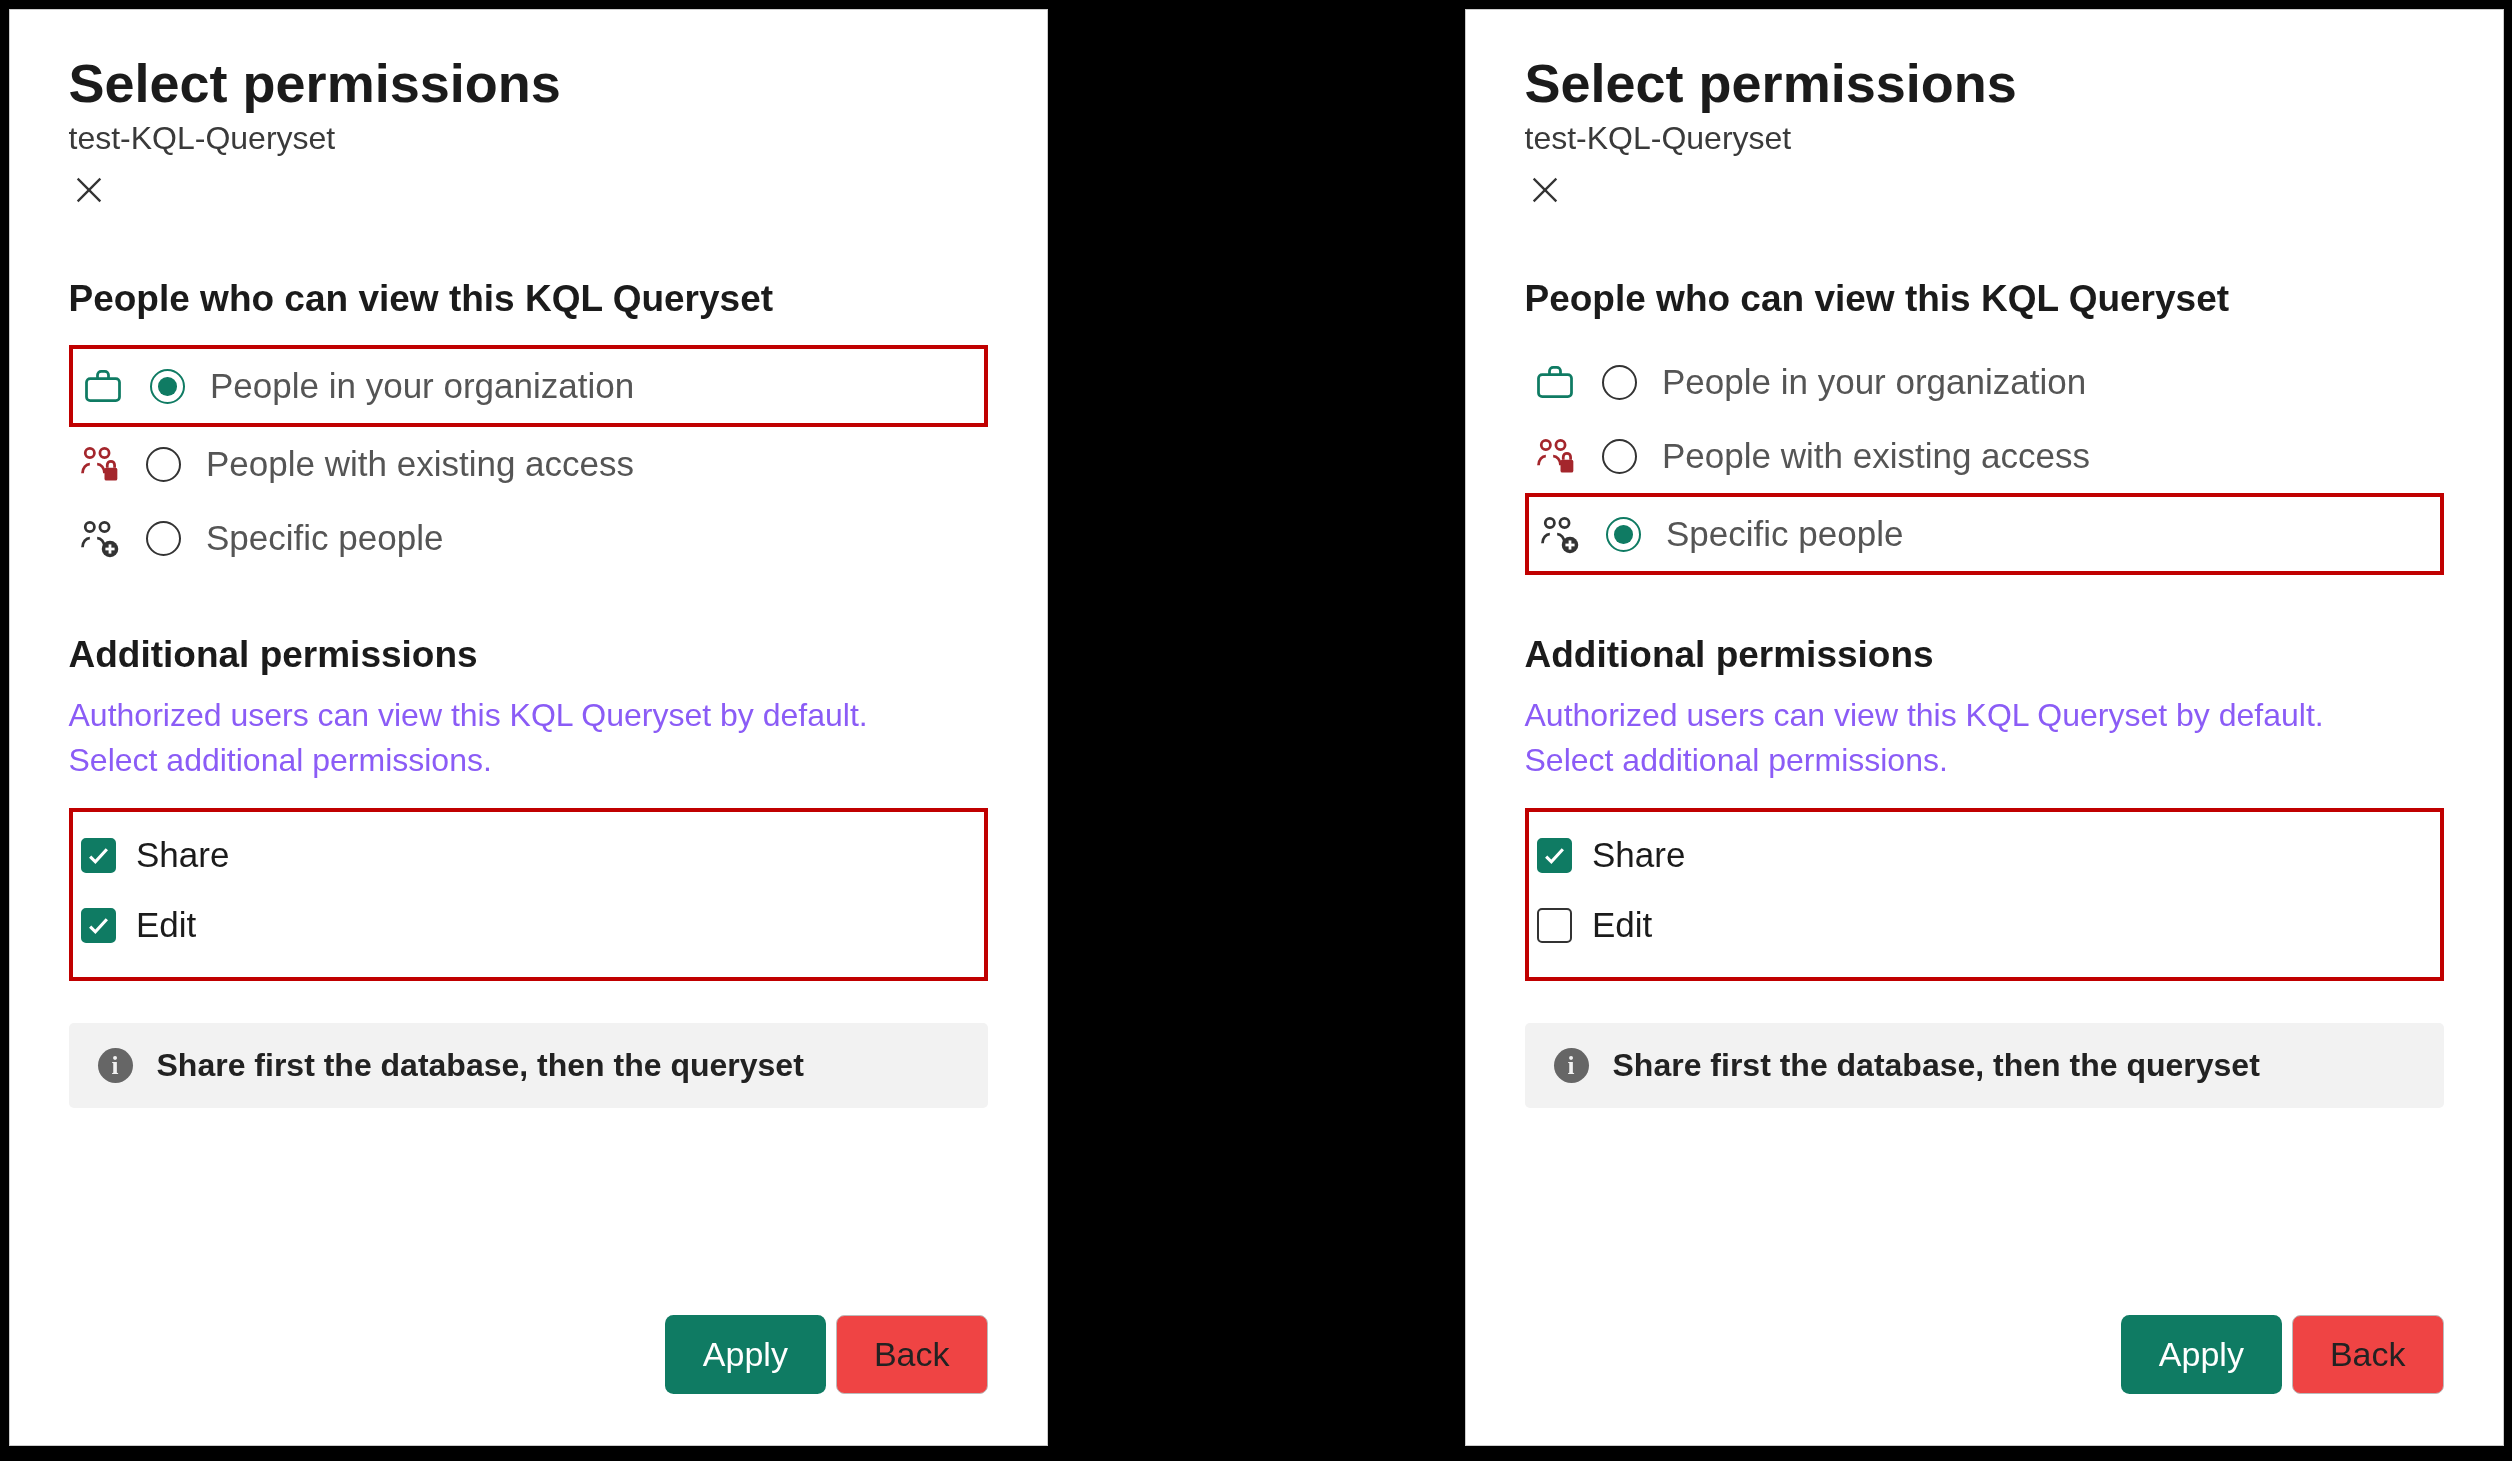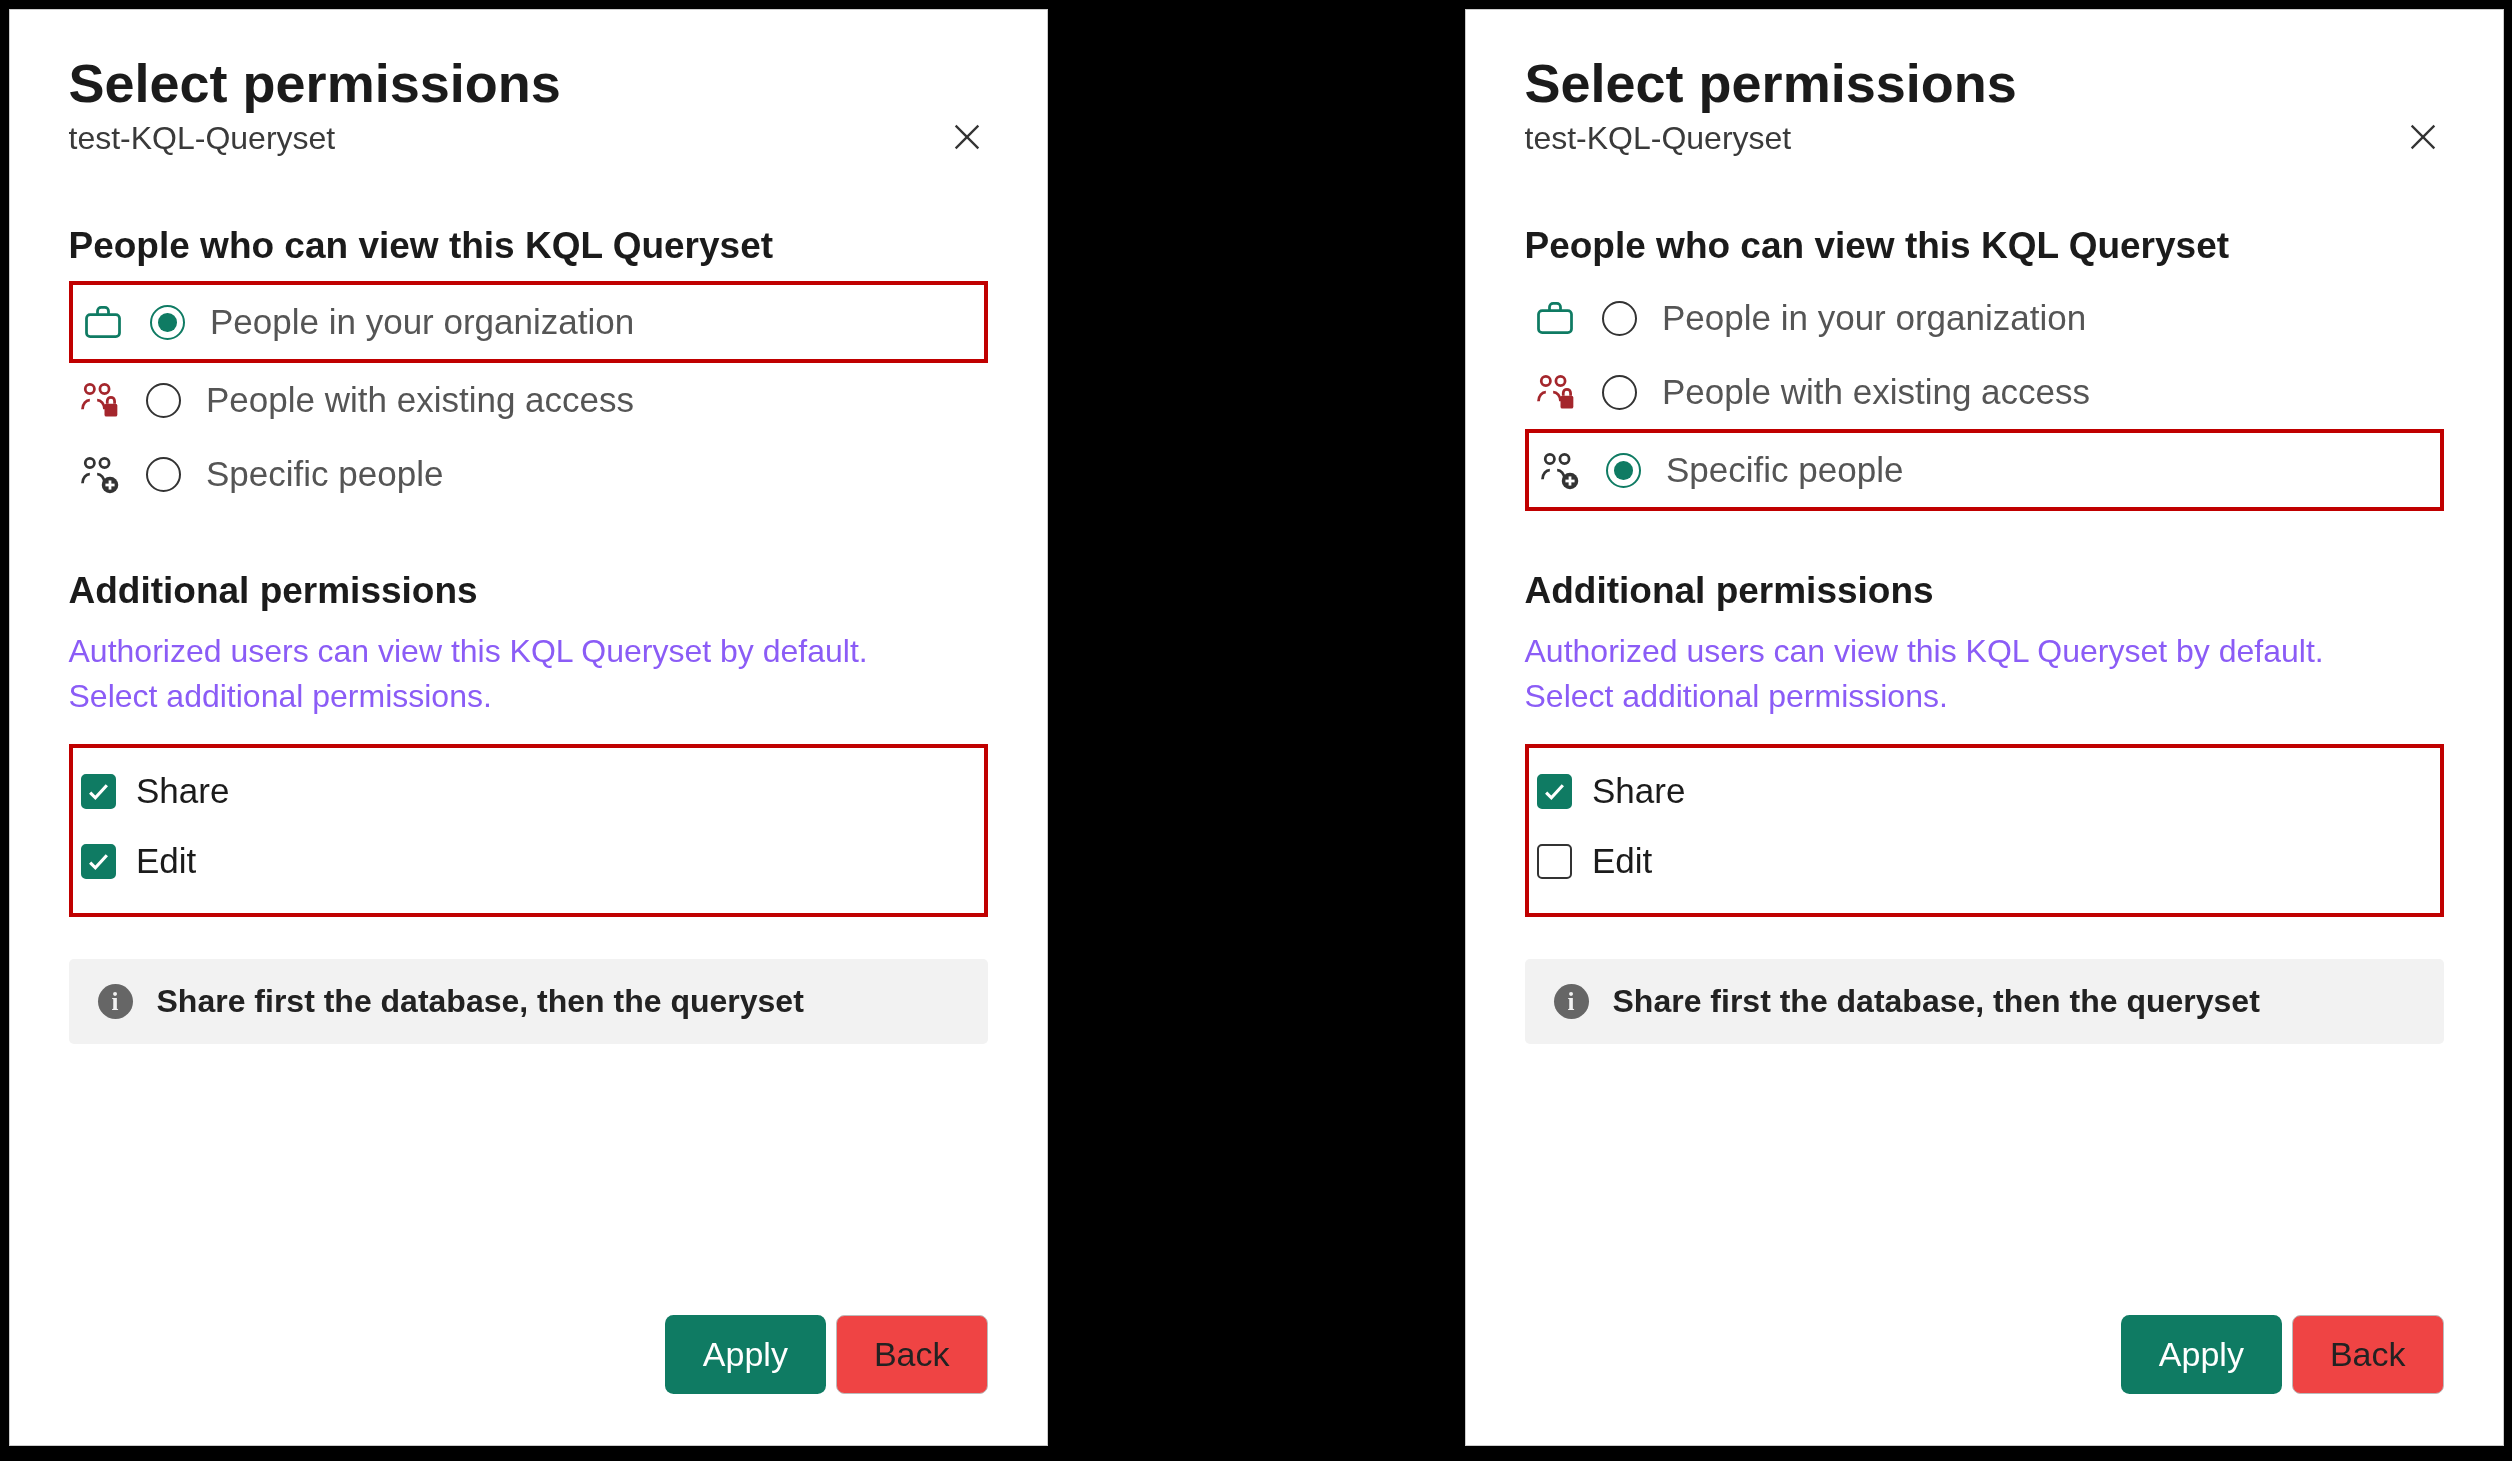--- a/index.html
+++ b/index.html
@@ -28,21 +28,22 @@
     padding: 42px 59px 51px 59px;
     display: flex;
     flex-direction: column;
     position: relative;
     margin: 8.5px;
   }
   .gap { flex: 1; background:#000; }
   .header-row {
     display: flex;
     justify-content: space-between;
-    align-items: flex-end;
+    align-items: flex-start;
+    flex-direction: column;
   }
   .title {
     font-size: 54px;
     font-weight: 600;
     color: #1b1b1b;
     margin: 0;
   }
   .subtitle {
     font-size: 32px;
     color: #3a3a3a;
@@ -55,21 +56,21 @@
     display:flex; align-items:center; justify-content:center;
     margin-top:12px;
   }
   .close-btn svg { width:34px; height:34px; }
   .section-label {
     font-size: 37px;
     font-weight: 600;
     color: #1b1b1b;
     margin-top: 68px;
   }
-  .radio-list { margin-top: 14px; }
+  .radio-list { margin-top: 25px; }
   .radio-row {
     display: flex;
     align-items: center;
     gap: 25px;
     padding: 15px 8.5px;
   }
   .row-icon {
     width: 44px; height: 44px;
     display:flex; align-items:center; justify-content:center;
   }

